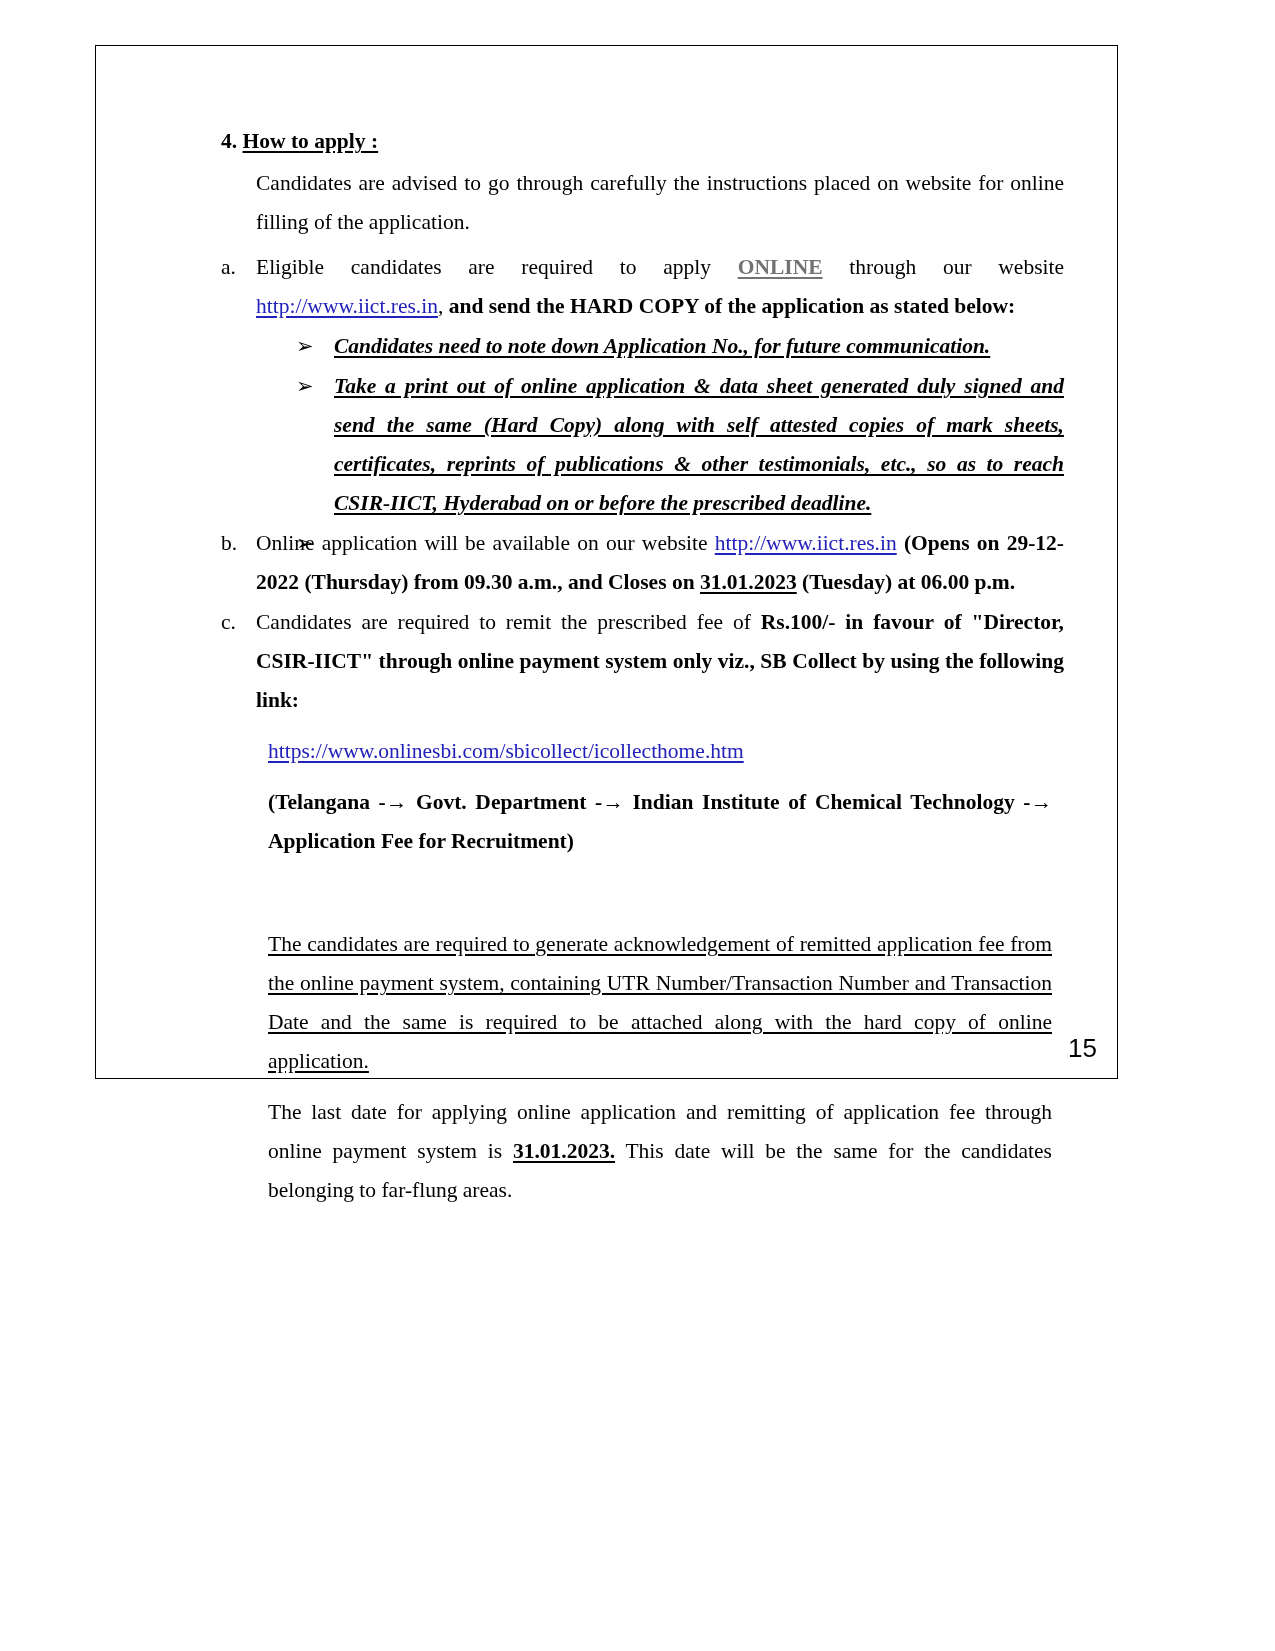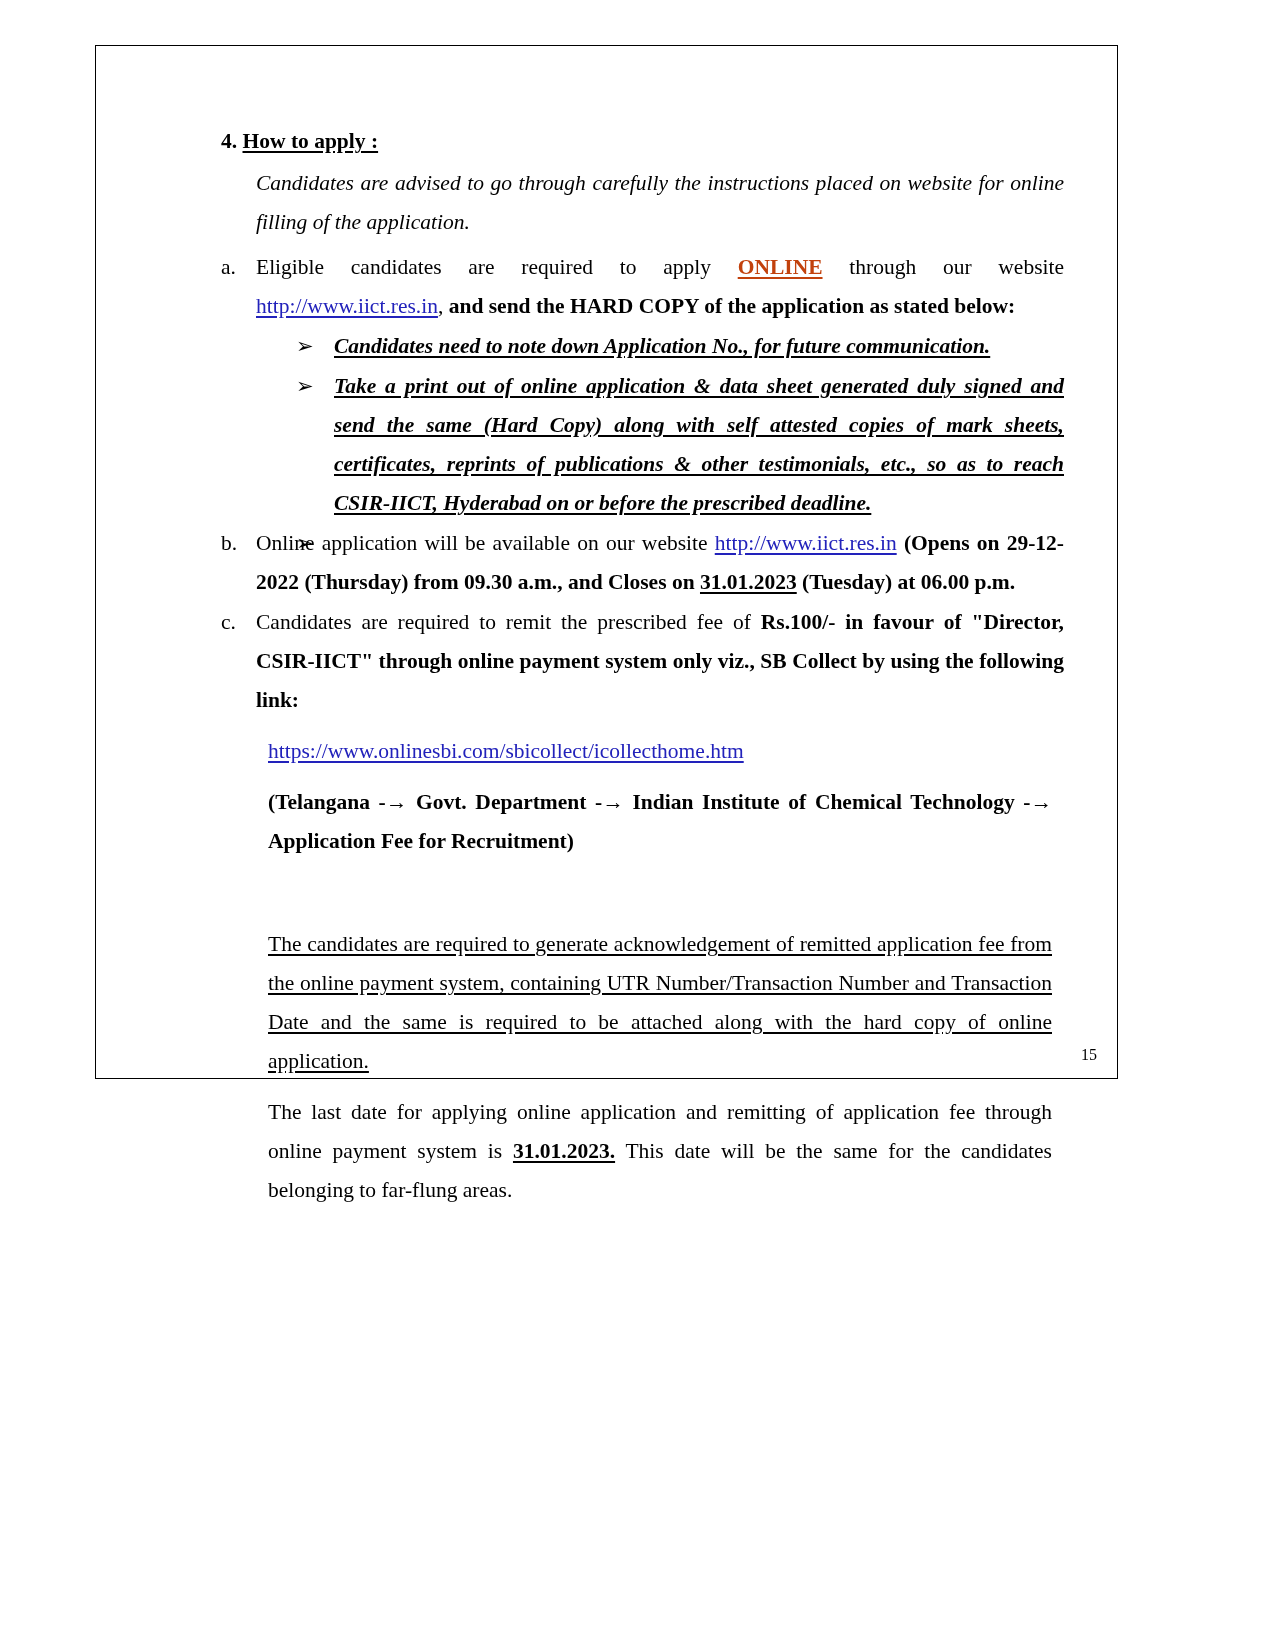--- a/index.html
+++ b/index.html
@@ -49,21 +49,20 @@
     font-size: 21.5px;
     font-weight: bold;
     line-height: 34px;
     margin: 0 0 6px 0;
     padding-left: 62px;
   }
   .heading .u { text-decoration: underline; }
 
   
   .intro {
-    font-style: italic;
     padding-left: 97px;
     margin: 0 0 6px 0;
   }
 
   
   .lettered {
     position: relative;
     padding-left: 97px;
     margin: 0 0 1px 0;
   }
@@ -106,37 +105,37 @@
 
   .u { text-decoration: underline; text-underline-offset: 3px; }
   .b { font-weight: bold; }
 
   .link {
     color: #2222bb;
     text-decoration: underline;
     text-underline-offset: 3px;
   }
   .online-word {
-    color: #c2410c;
+    color: #737373;
     font-weight: bold;
     text-decoration: underline;
     text-underline-offset: 3px;
   }
   .green {
     color: #000000;
     font-weight: bold;
   }
   .spacer-md { height: 40px; }
 
   .page-number {
     position: absolute;
     right: 20px;
     bottom: 14px;
-    font-size: 16px;
-    font-family: Liberation Serif, serif;
+    font-size: 26px;
+    font-family: Liberation Sans, sans-serif;
   }
 </style>
 </head>
 <body>
 
 <div class="page-frame">
   <div class="page-body">
 
     <div class="heading">
       <span>4.</span>

